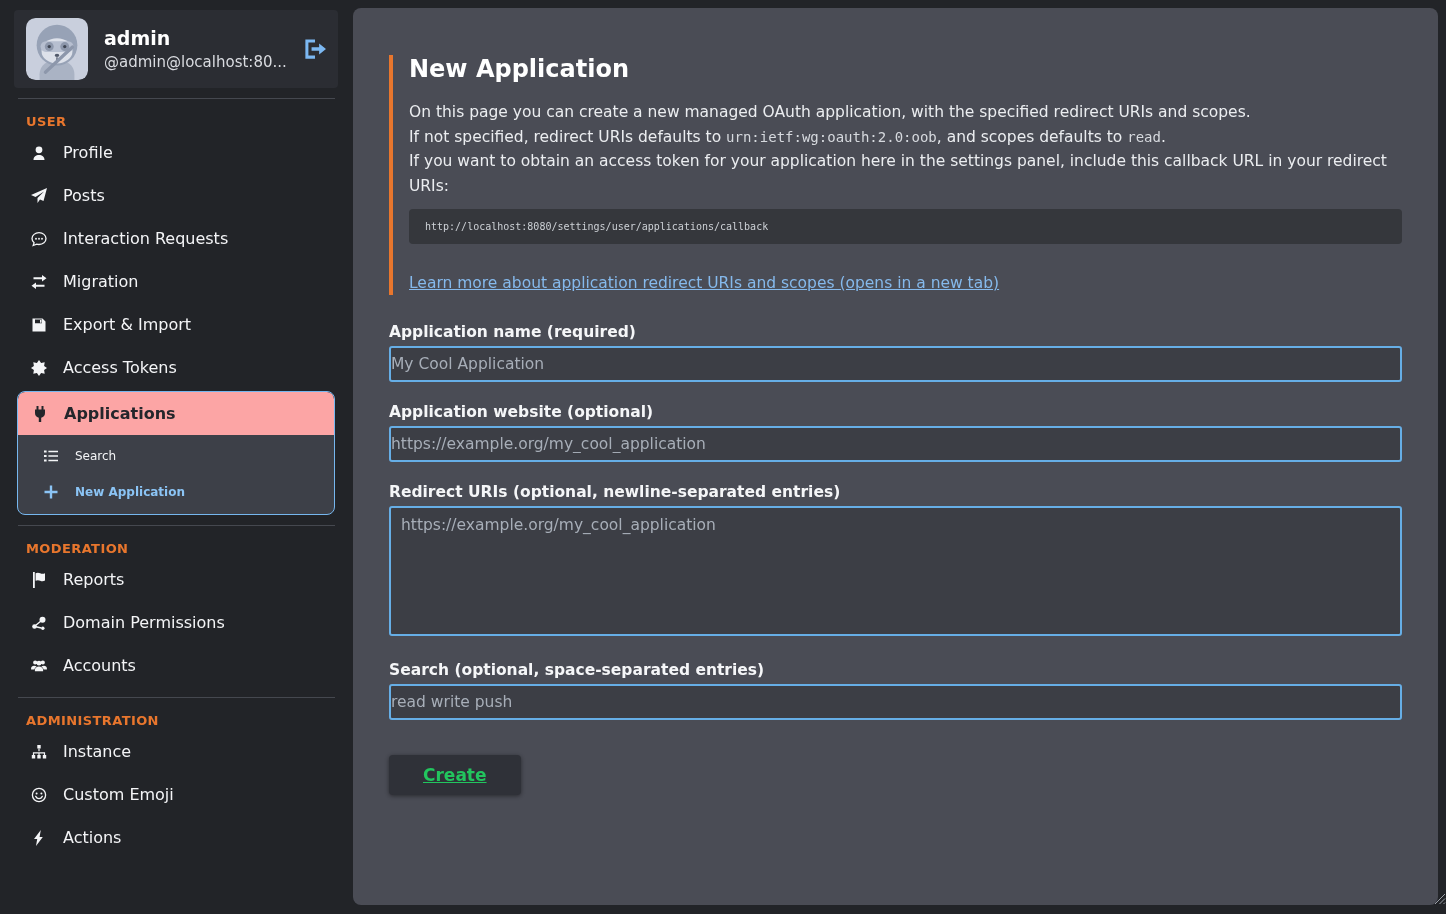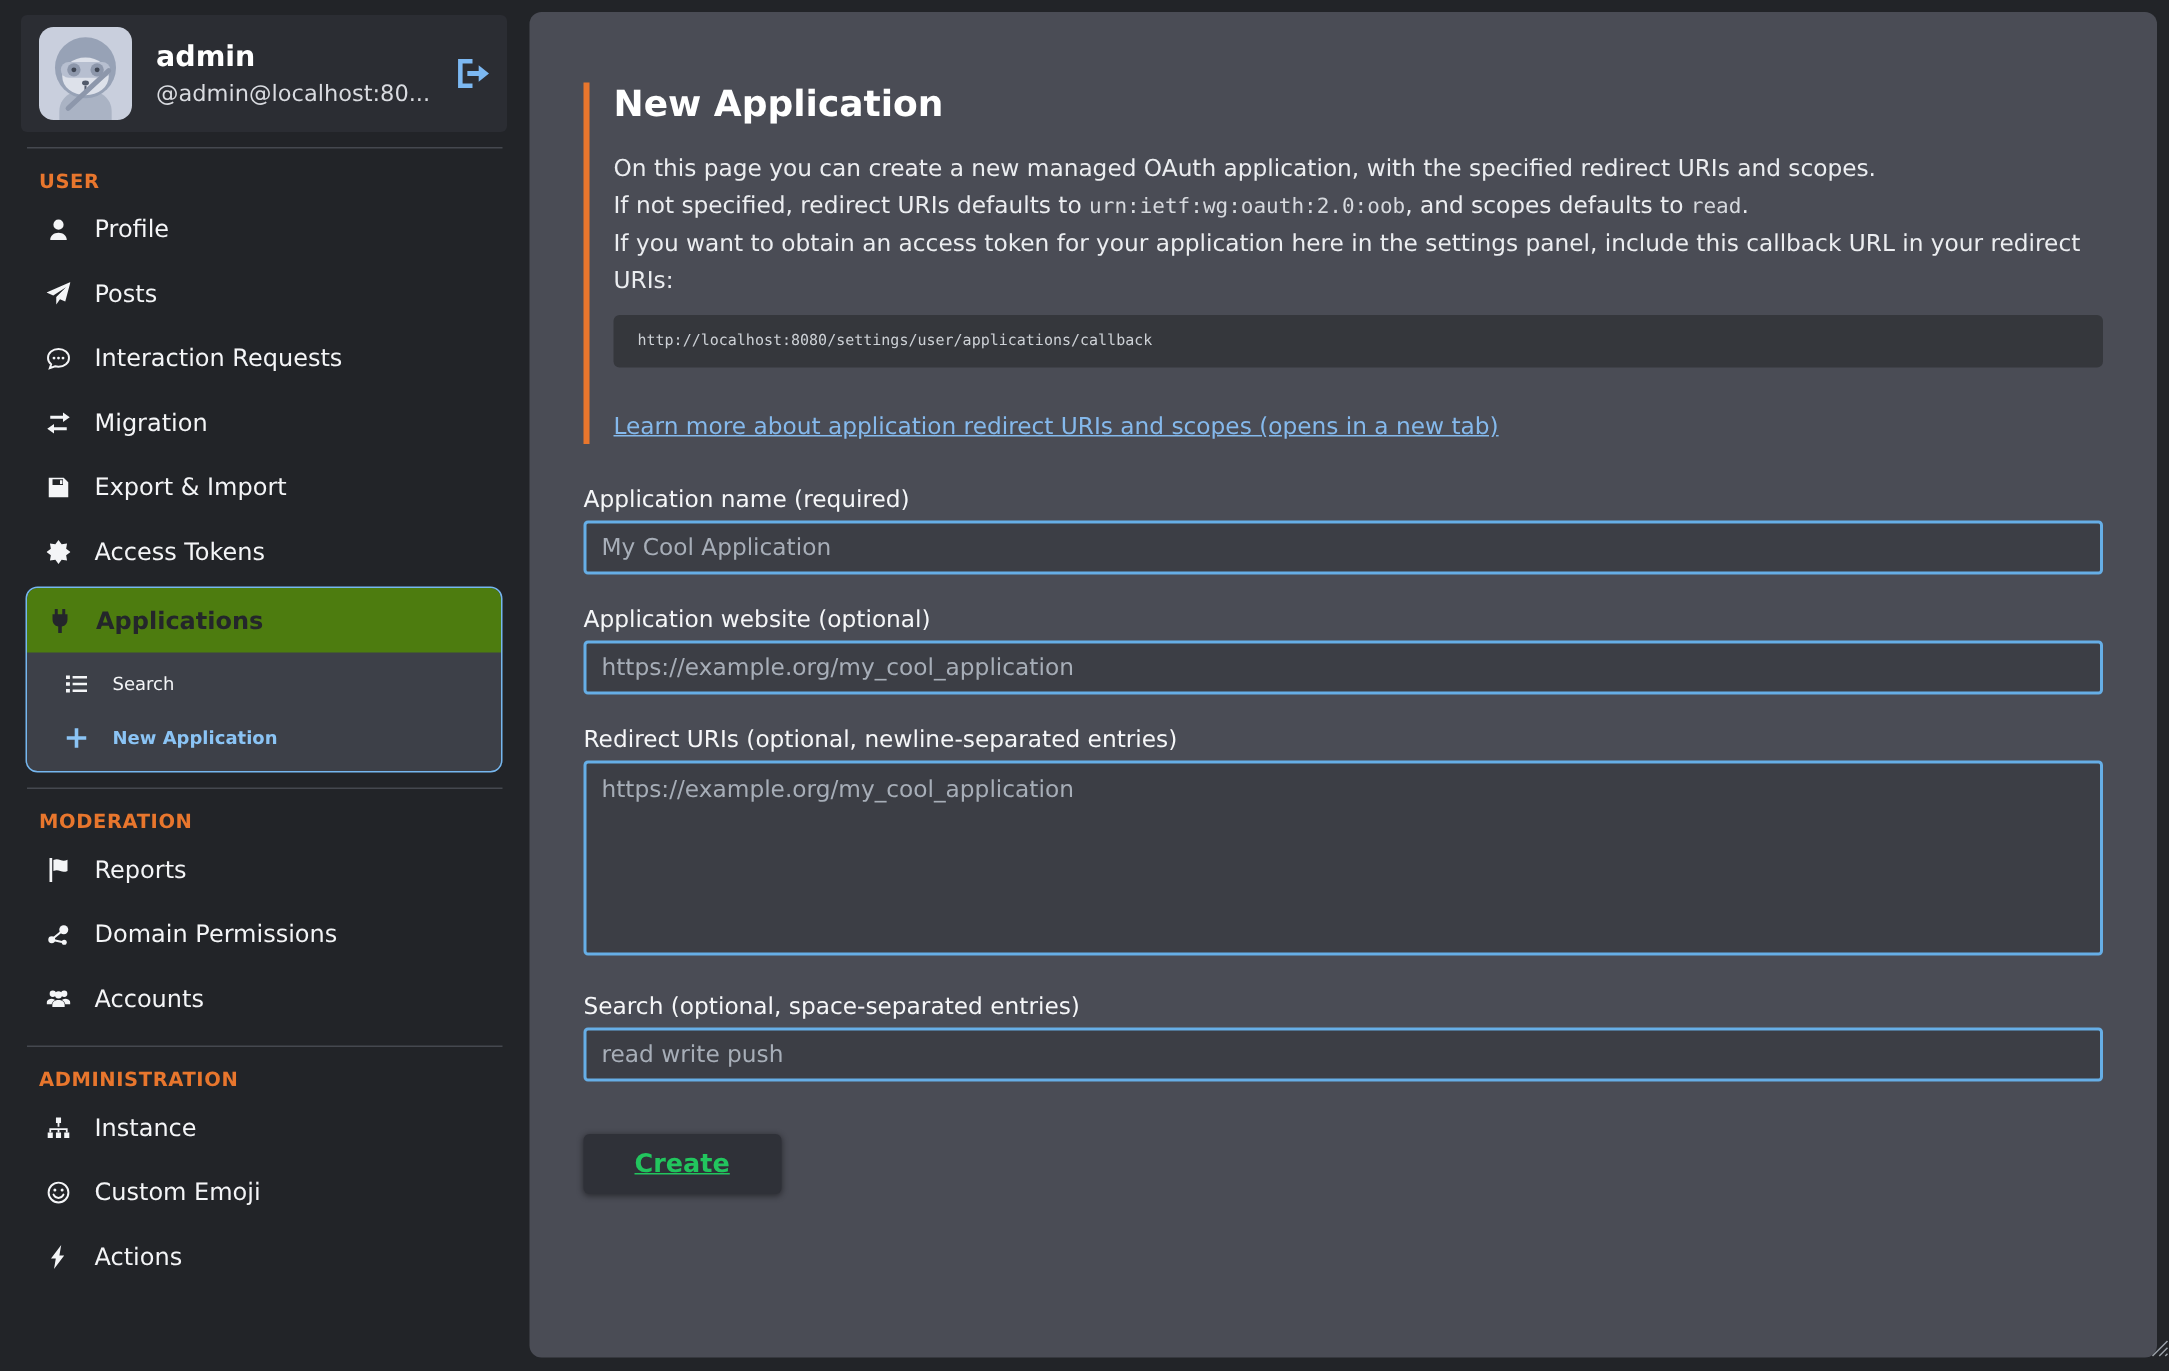--- a/index.html
+++ b/index.html
@@ -43,21 +43,21 @@
   .nav-item .ic svg { width:16px; height:16px; fill:currentColor; }
 
   .app-group {
     margin:2px 18px 8px 17px;
     border:1px solid #76b7ef;
     border-radius:8px;
     overflow:hidden;
     background:#3d4048;
   }
   .app-group .nav-item.active {
-    background:#4d7c0f; color:#24262b; font-weight:bold;
+    background:#fca5a5; color:#24262b; font-weight:bold;
     padding-left:13px; border-radius:7px 7px 0 0;
   }
   .subnav { padding:3px 0 4px 0; }
   .subnav .nav-item { padding:10px 10px 10px 24px; font-size:12px; }
   .subnav .nav-item.active-sub { color:#8bc4f5; font-weight:bold; background:transparent; }
 
   
   .main { flex:1; padding:8px 8px 9px 0; position:relative; }
   .panel {
     background:#4a4c55;
@@ -75,27 +75,27 @@
     padding:12px 16px; font-size:10px; color:#cdd1d6;
     margin:8px 0 0 0;
   }
   .learn-link {
     display:inline-block; margin-top:30px; margin-bottom:3px;
     color:#85b9ec; font-size:15.5px; text-decoration:underline; cursor:pointer;
   }
 
   form { margin-top:28px; }
   .field { margin-bottom:21px; }
-  .field label { display:block; font-size:15.5px; font-weight:normal; color:#f5f6f8; margin-bottom:5px; }
+  .field label { display:block; font-size:15.5px; font-weight:bold; color:#f5f6f8; margin-bottom:5px; }
   .field input, .field textarea {
     width:100%; background:#3c3e45;
     border:2px solid #66aee6; border-radius:3px;
     color:#e8eaee; font-size:15.5px;
     font-family:"DejaVu Sans","Liberation Sans",sans-serif;
-    padding:0 10px; outline:none;
+    padding:0 0; outline:none;
   }
   .field input { height:36px; }
   .field textarea { height:130px; padding:8px 10px; resize:none; }
   .field input::placeholder, .field textarea::placeholder { color:#a7aeb8; opacity:1; }
 
   .create-btn {
     margin-top:14px;
     background:#2f3138; color:#22c55e;
     border:none; border-radius:4px;
     font-family:"DejaVu Sans","Liberation Sans",sans-serif;

